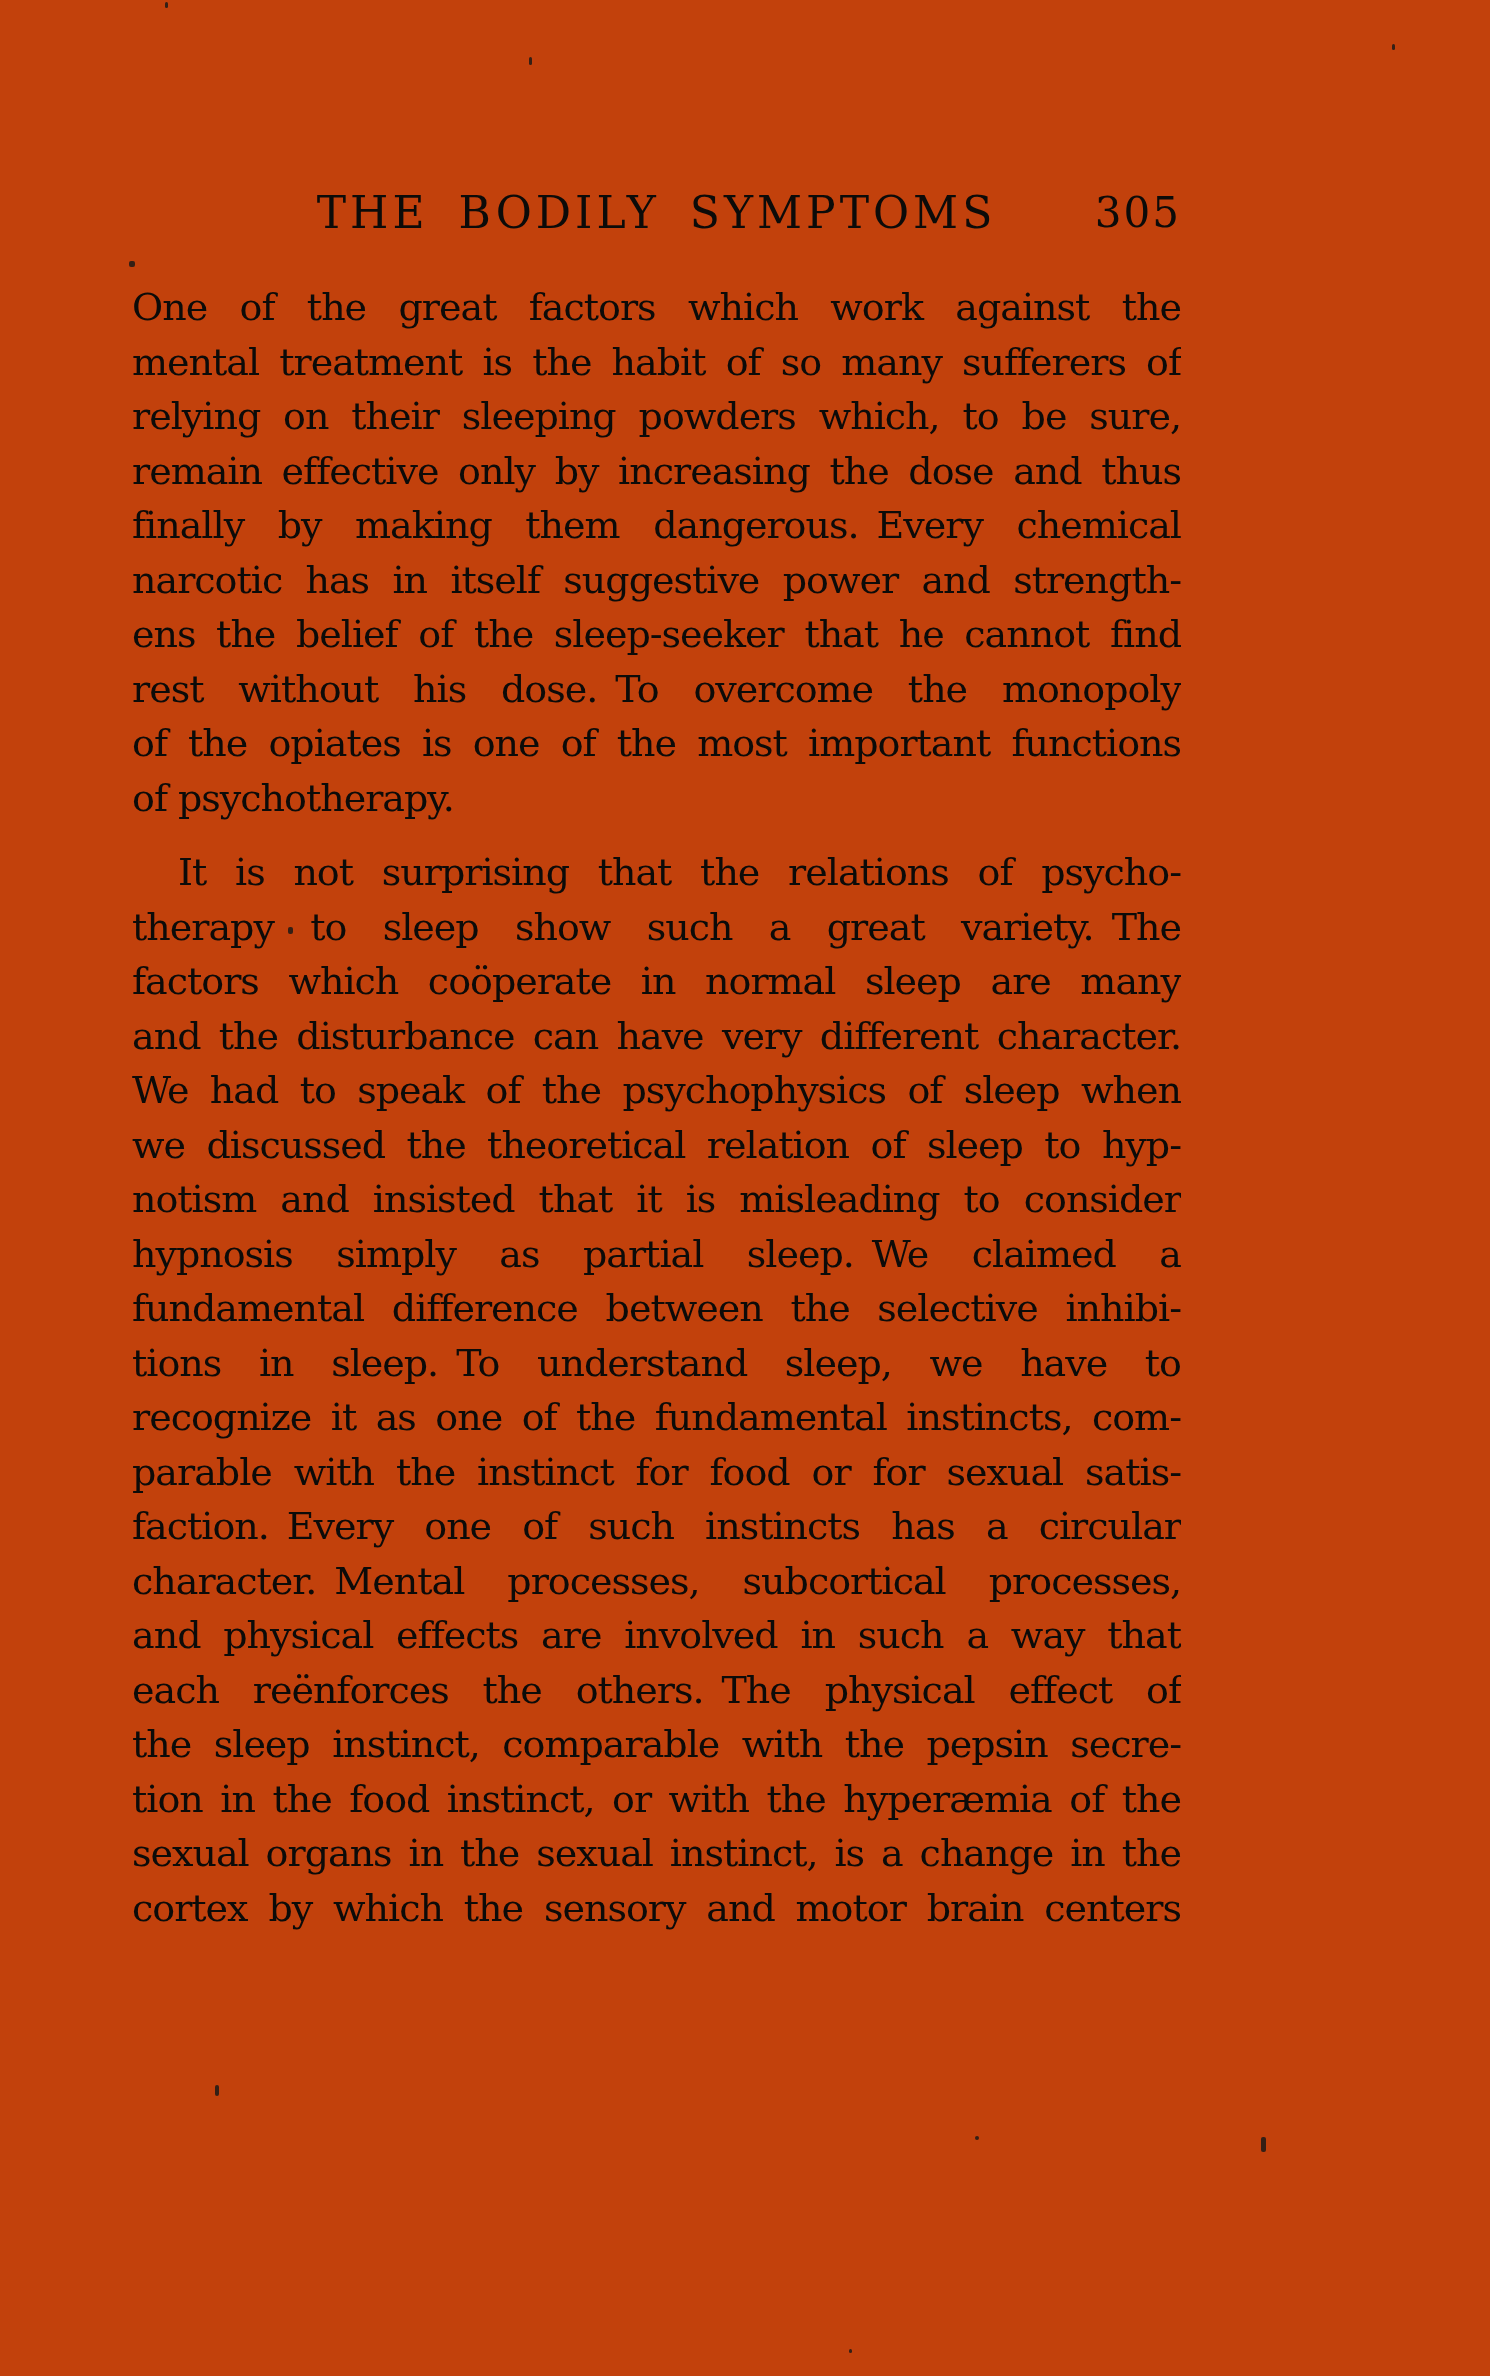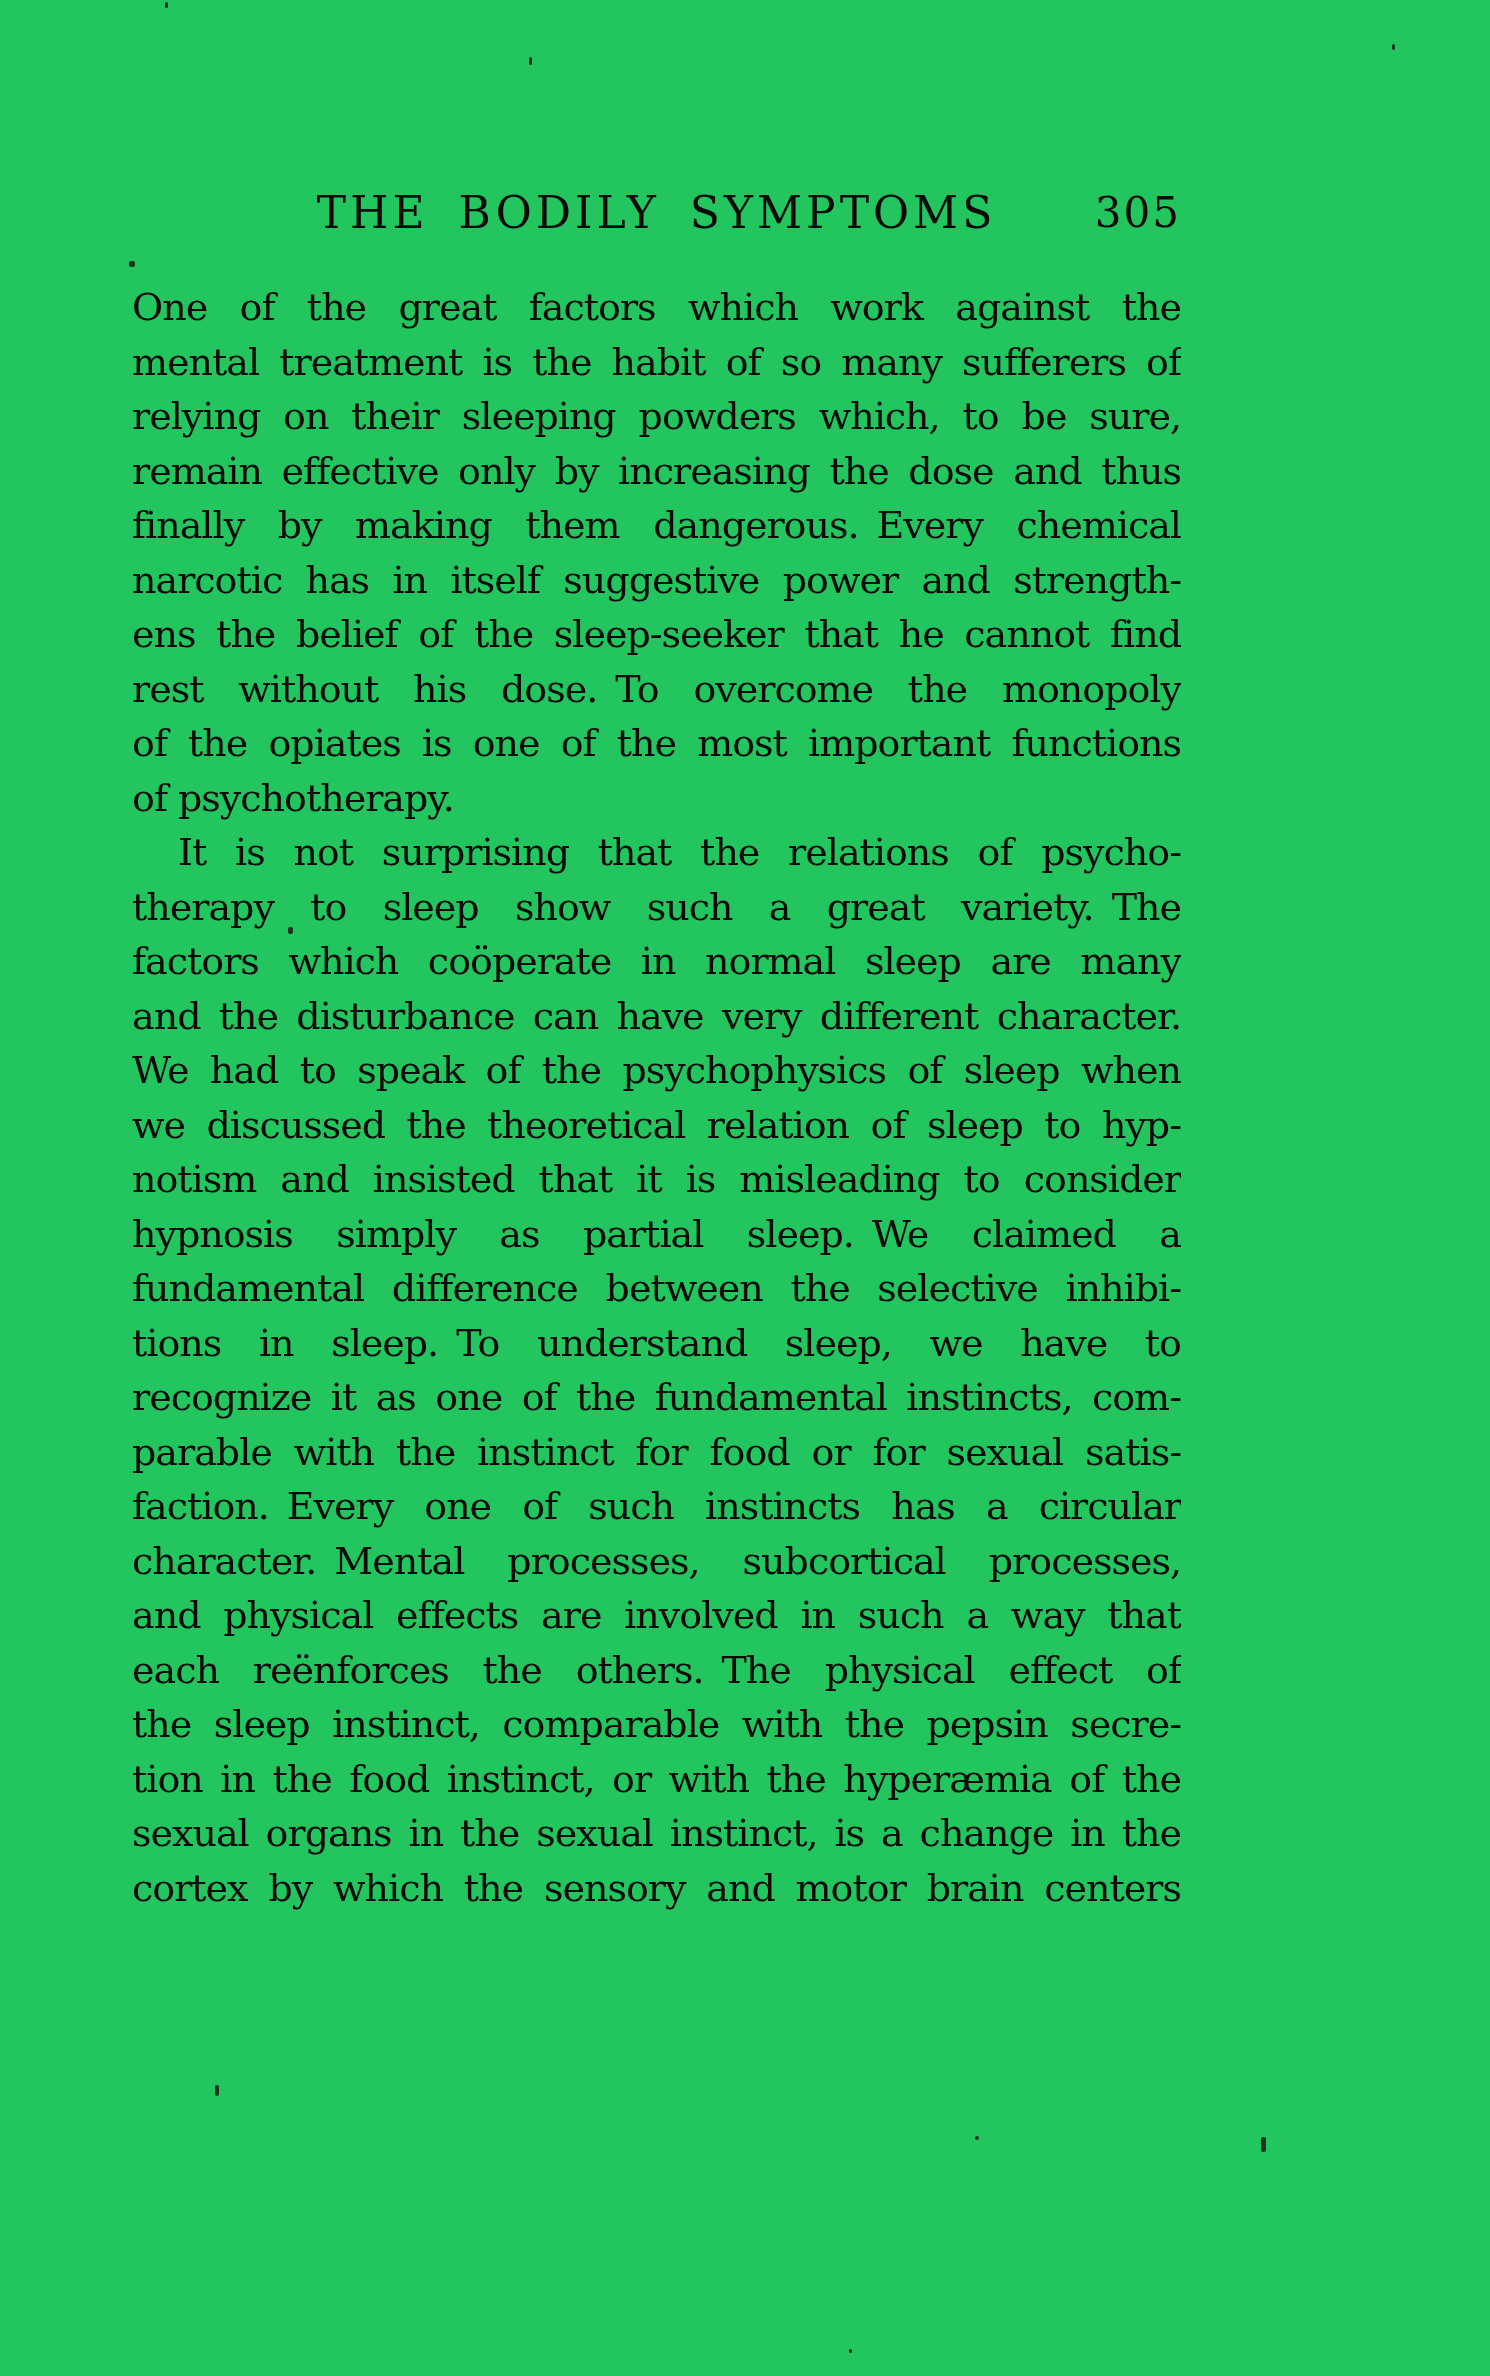--- a/index.html
+++ b/index.html
@@ -4,21 +4,21 @@
 <style>
   html, body {
     margin: 0;
     padding: 0;
     background: #ffffff;
   }
   .page {
     position: relative;
     width: 1490px;
     height: 2376px;
-    background: #22c55e;
+    background: #c2410c;
     overflow: hidden;
     font-family: "DejaVu Serif", "Liberation Serif", serif;
     color: #0c0b09;
   }
   .column {
     position: absolute;
     left: 132px;
     top: 0;
     width: 1049px;
     height: 2376px;
@@ -61,20 +61,21 @@
     text-align-last: justify;
     overflow: hidden;
     white-space: normal;
   }
   .line.nojust {
     text-align: left;
     text-align-last: left;
   }
   .line.indent {
     text-indent: 46px;
+    margin-top: 20px;
   }
   .speck {
     position: absolute;
     background: #1c1a17;
     border-radius: 2px;
     opacity: 0.85;
   }
 </style>
 </head>
 <body>

